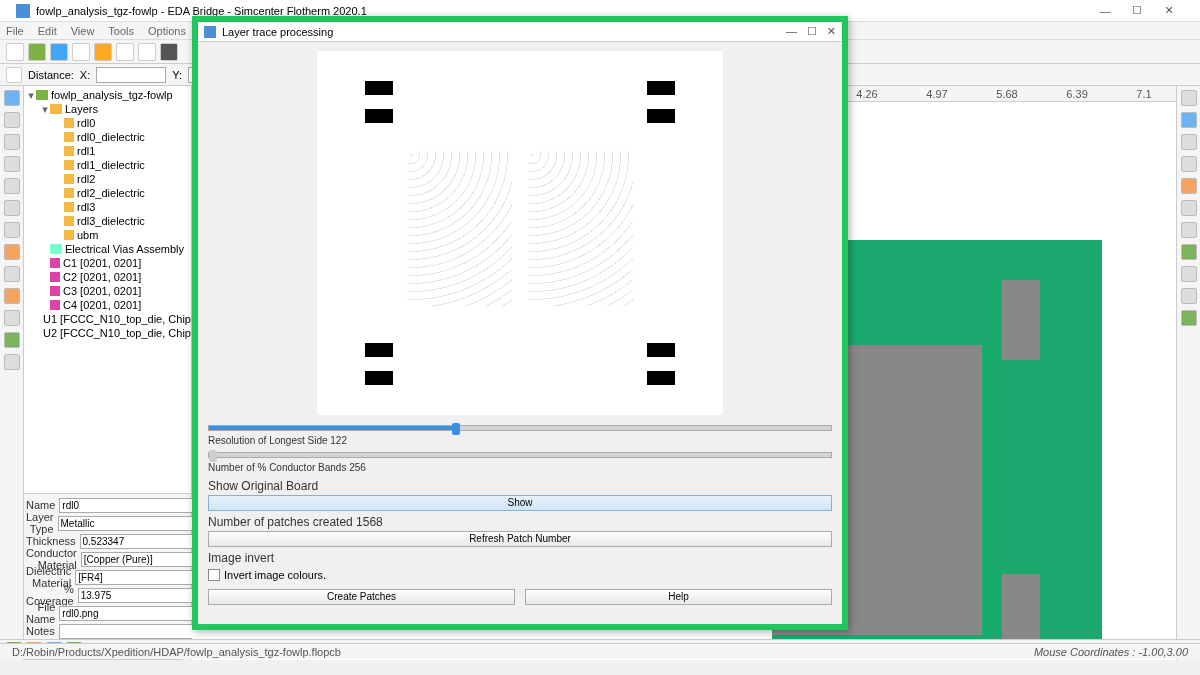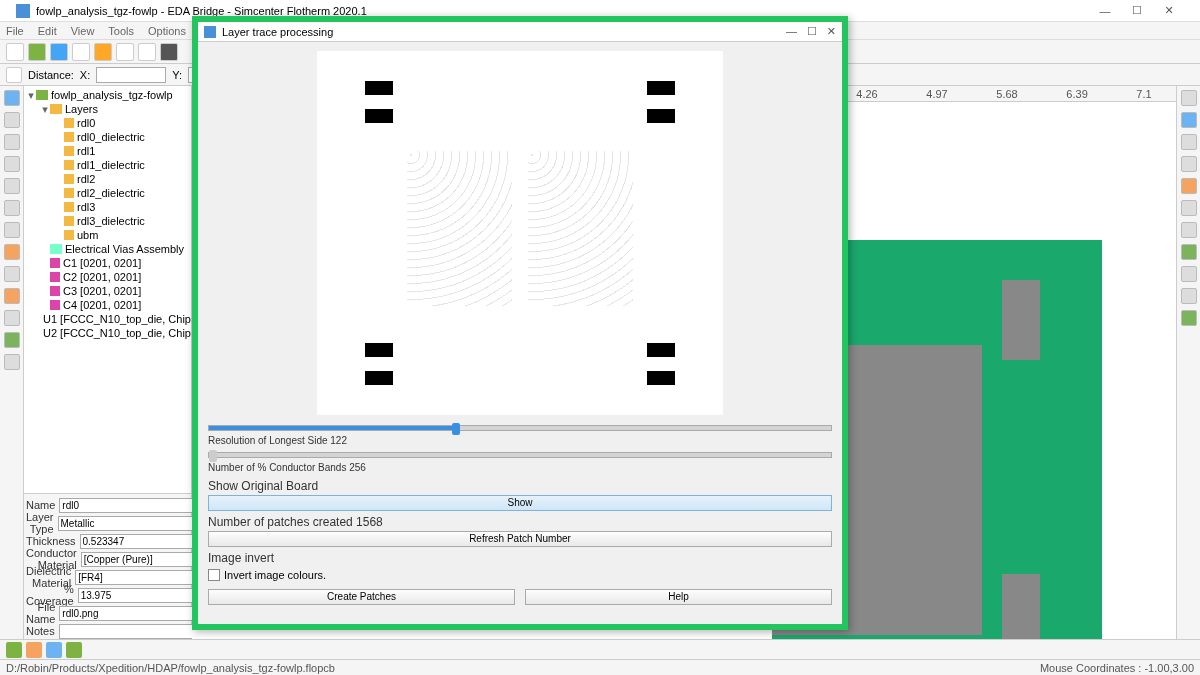--- a/index.html
+++ b/index.html
@@ -65,22 +65,22 @@
 .ruler-h { position: absolute; top: 0; left: 0; right: 0; height: 16px; background: #f5f5f5; border-bottom: 1px solid #ccc; font-size: 9px; color: #555; display: flex; justify-content: space-around; align-items: center; }
 .board-green { position: absolute; top: 154px; left: 580px; width: 330px; height: 414px; background: #1aa86d; }
 .board-gray1 { position: absolute; top: 40px; left: 230px; width: 38px; height: 80px; background: #888; }
 .board-gray2 { position: absolute; top: 105px; left: 0; width: 210px; height: 290px; background: #888; }
 .board-gray3 { position: absolute; top: 334px; left: 230px; width: 38px; height: 80px; background: #888; }
 
 
 .right-tools { width: 24px; background: #f5f5f5; border-left: 1px solid #ccc; display: flex; flex-direction: column; align-items: center; gap: 6px; padding-top: 4px; }
 
 
-.bottom-bar { position: absolute; bottom: 0; left: 0; right: 0; height: 16px; background: #f5f5f5; border-top: 1px solid #ccc; display: flex; align-items: center; padding: 0 6px; font-size: 10px; color: #555; }
-.bottom-bar .coords { margin-left: auto; }
+.bottom-bar { position: absolute; bottom: 16px; left: 0; right: 0; height: 16px; background: #f5f5f5; border-top: 1px solid #ccc; display: flex; align-items: center; padding: 0 12px; font-size: 10px; color: #555; }
+.bottom-bar .coords { margin-left: auto; font-style: italic; }
 
 
 .bottom-tools { position: absolute; bottom: 16px; left: 0; height: 20px; background: #f5f5f5; border-top: 1px solid #ccc; display: flex; align-items: center; gap: 4px; padding: 0 6px; width: 100%; }
 .bt { width: 16px; height: 16px; background: #7cb342; border-radius: 2px; }
 .bt.orange { background: #f4a460; }
 .bt.blue { background: #6db3f2; }
 
 
 .modal { position: absolute; top: 16px; left: 192px; width: 656px; height: 614px; background: #f0f0f0; border: 6px solid #22c55e; box-shadow: 2px 2px 8px rgba(0,0,0,.3); display: flex; flex-direction: column; }
 .modal-title { height: 20px; background: #fff; display: flex; align-items: center; padding: 0 6px; border-bottom: 1px solid #ccc; }

